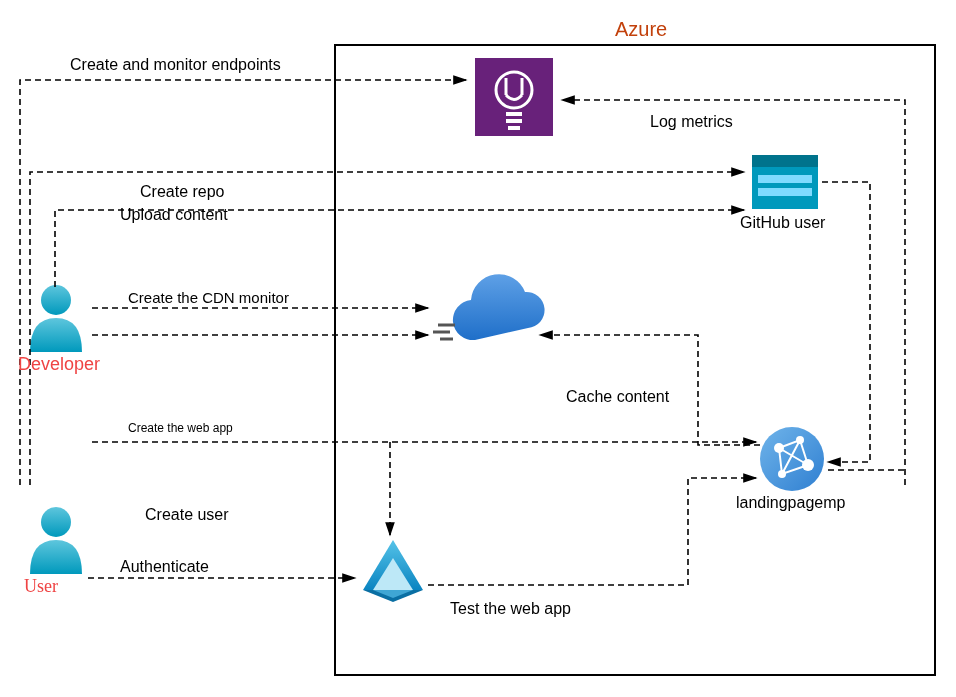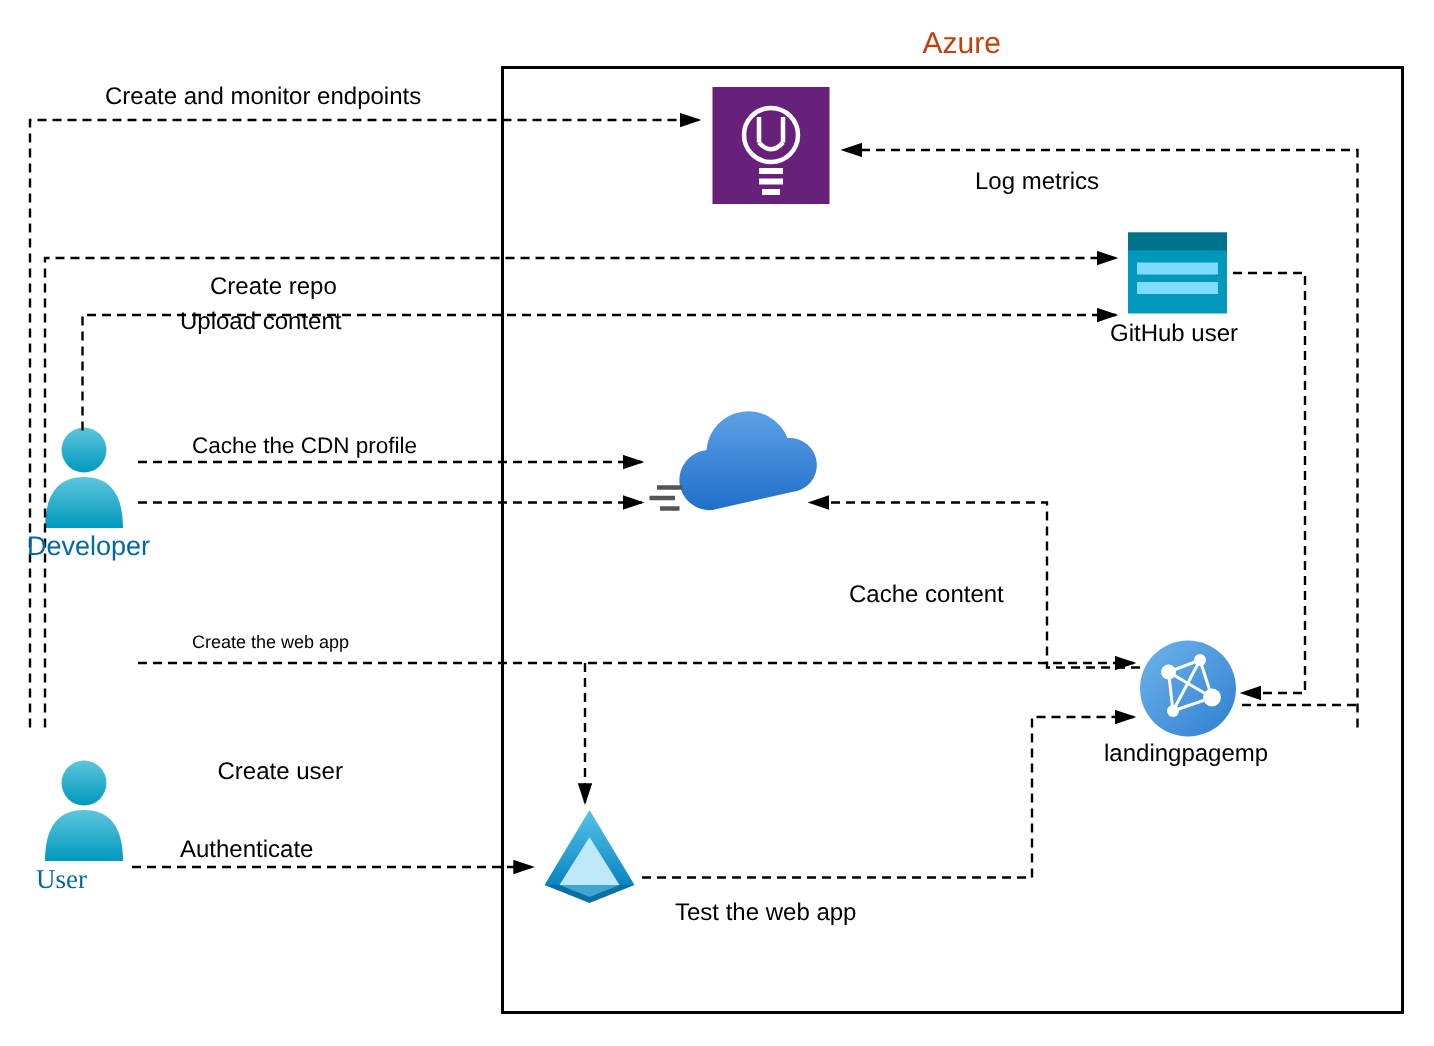--- a/index.html
+++ b/index.html
@@ -22,21 +22,21 @@
   }
   .title {
     position: absolute;
     font-size: 20px;
     color: #c2410c;
   }
   .actor-label {
     position: absolute;
     font-size: 18px;
     text-align: center;
-    color: #0369a1;
+    color: #ef4444;
   }
 </style>
 </head>
 <body>
 
 <div class="canvas">
 
 <svg width="956" height="697">
   <defs>
     <marker id="arrow" markerWidth="10" markerHeight="10" refX="8" refY="3" orient="auto">
@@ -154,20 +154,20 @@
 <div class="actor-label" style="left:18px; top:354px;">Developer</div>
 <div class="actor-label" style="left:24px; top:576px;font-family:Liberation Serif, serif;">User</div>
 
 <div class="label" style="left:740px; top:214px;">GitHub user</div>
 <div class="label" style="left:736px; top:494px;">landingpagemp</div>
 
 <div class="label" style="left:70px; top:56px;">Create and monitor endpoints</div>
 <div class="label" style="left:650px; top:113px;">Log metrics</div>
 <div class="label" style="left:140px; top:150px;margin-top:33px;">Create repo</div>
 <div class="label" style="left:120px; top:194px;margin-top:12px;">Upload content</div>
-<div class="label" style="left:128px; top:289px; font-size:15px;">Cache the CDN profile</div>
+<div class="label" style="left:128px; top:289px; font-size:15px;">Create the CDN monitor</div>
 <div class="label" style="left:566px; top:388px;text-align:right;">Cache content</div>
 <div class="label" style="left:128px; top:421px; font-size:12px;">Create the web app</div>
 <div class="label" style="left:145px; top:506px;">Create user</div>
 <div class="label" style="left:120px; top:558px;">Authenticate</div>
 <div class="label" style="left:450px; top:600px;">Test the web app</div>
 
 </div>
 
 </body></html>

